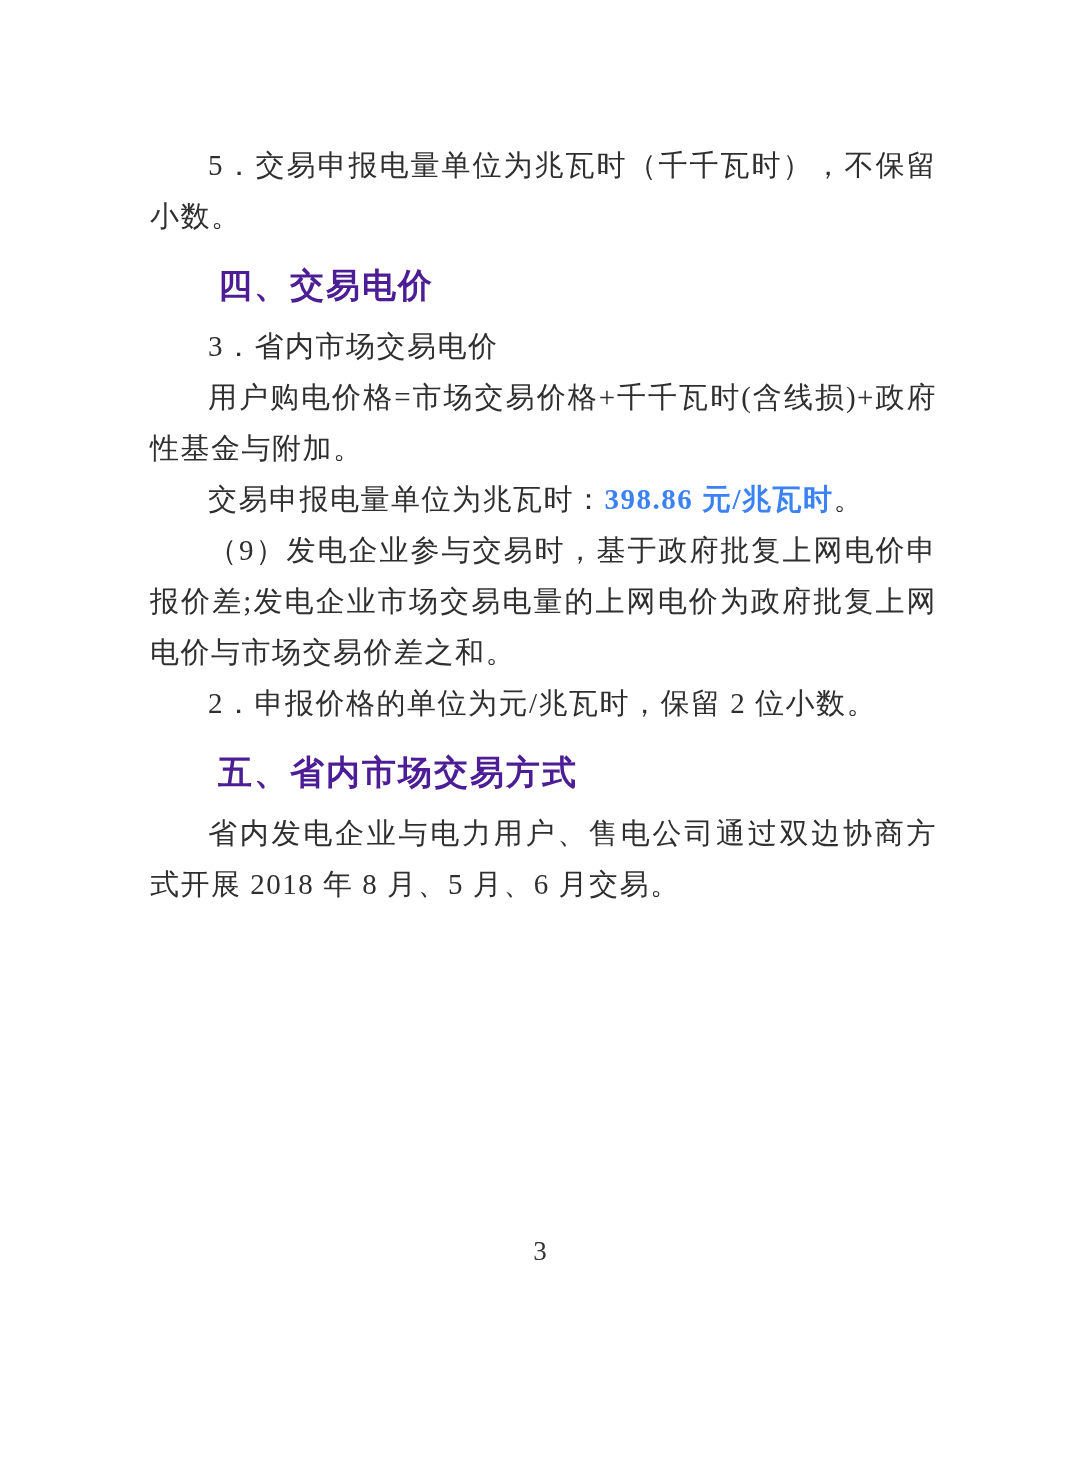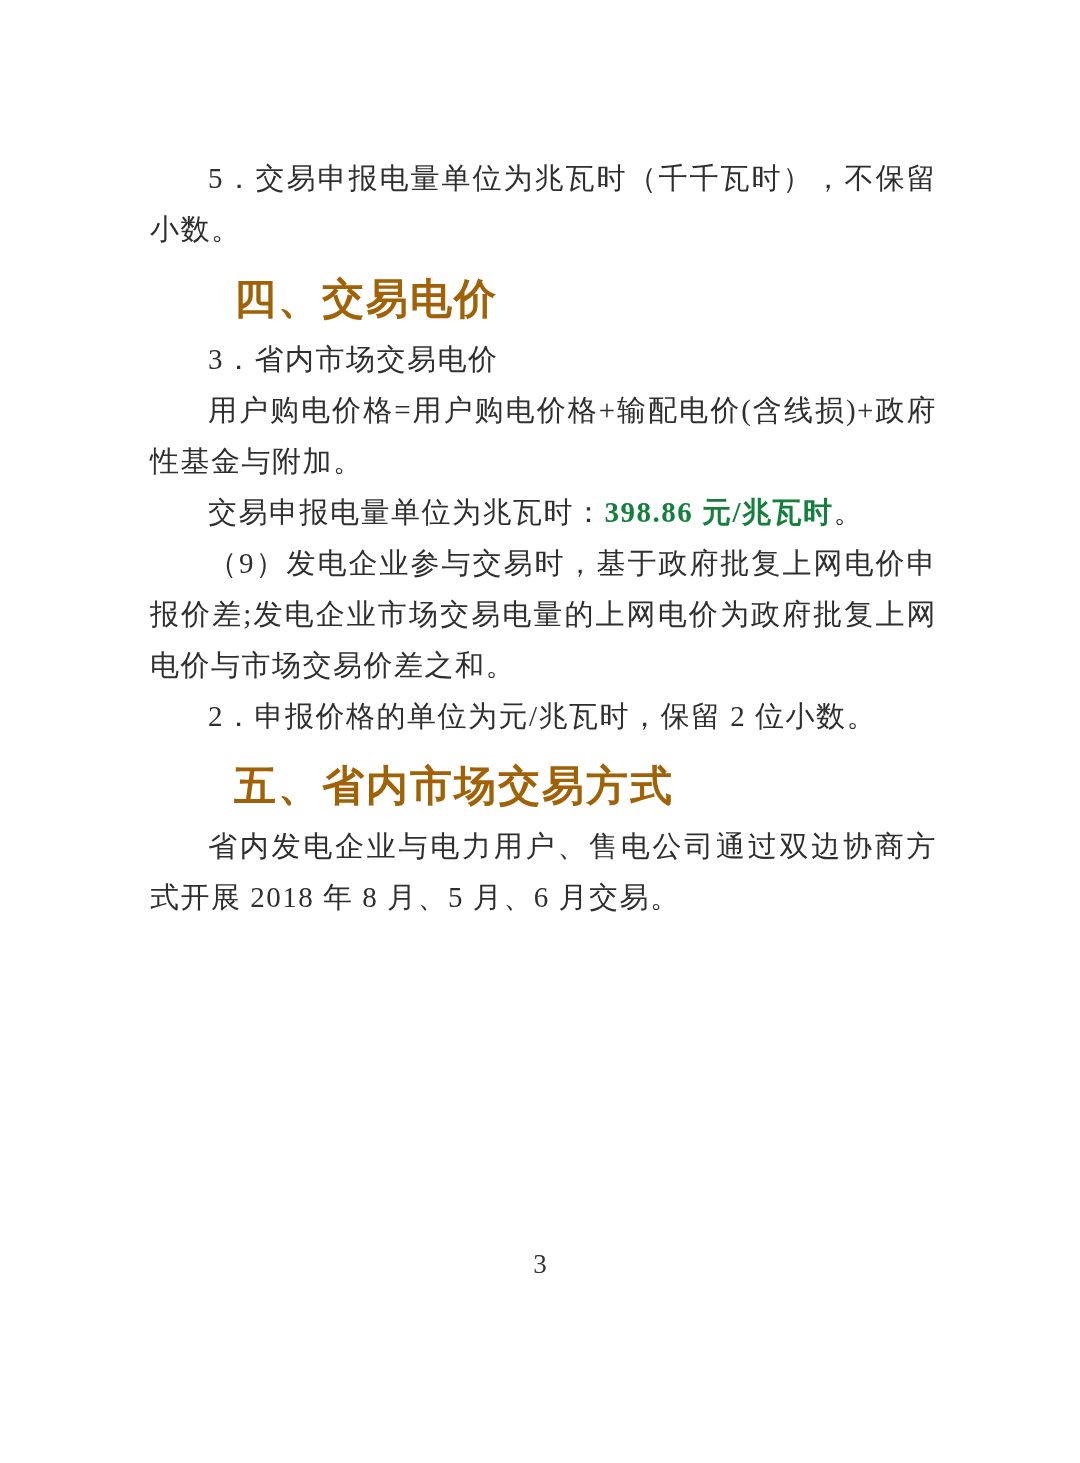--- a/index.html
+++ b/index.html
@@ -4,50 +4,50 @@
 <style>
   html, body {
     margin: 0;
     padding: 0;
     background: #ffffff;
   }
   .page {
     position: relative;
     width: 1080px;
     height: 1279px;
-    margin: 13px auto;
+    margin: 0 auto;
     background: #ffffff;
     overflow: hidden;
     box-sizing: border-box;
     padding: 140px 143px 4px 150px;
     font-family: "Liberation Serif", "DejaVu Serif", serif;
     color: #2f2f2f;
   }
   p.body-para {
     margin: 0;
     font-size: 29px;
     line-height: 51px;
     letter-spacing: 1.5px;
     text-align: justify;
     text-indent: 2em;
     color: #2f2f2f;
   }
   h2.section-heading {
     margin: 18px 0 10px 0;
     font-family: "Liberation Sans", "DejaVu Sans", sans-serif;
     font-weight: bold;
-    font-size: 42px;
+    font-size: 34px;
     line-height: 51px;
     letter-spacing: 2px;
     text-indent: 2em;
-    color: #a16207;
+    color: #4c1d95;
   }
   .bold-value {
     font-weight: bold;
-    color: #15803d;
+    color: #3b82f6;
   }
   .page-number {
     position: absolute;
     left: 0;
     right: 0;
     bottom: 12px;
     text-align: center;
     font-size: 27px;
     letter-spacing: 0;
     color: #333333;
@@ -59,21 +59,21 @@
 
 <div class="page">
 
   <p class="body-para">5．交易申报电量单位为兆瓦时（千千瓦时），不保留小数。</p>
 
   <h2 class="section-heading">四、交易电价</h2>
 
   <p class="body-para">3．省内市场交易电价</p>
 
 
-  <p class="body-para">用户购电价格=用户购电价格+输配电价(含线损)+政府性基金与附加。</p>
+  <p class="body-para">用户购电价格=市场交易价格+千千瓦时(含线损)+政府性基金与附加。</p>
 
 
   <p class="body-para">
     <span>交易申报电量单位为兆瓦时：</span><span class="bold-value">398.86 元/兆瓦时</span><span>。</span>
   </p>
 
   <p class="body-para">（9）发电企业参与交易时，基于政府批复上网电价申报价差;发电企业市场交易电量的上网电价为政府批复上网电价与市场交易价差之和。</p>
 
   <p class="body-para">2．申报价格的单位为元/兆瓦时，保留 2 位小数。</p>
 

